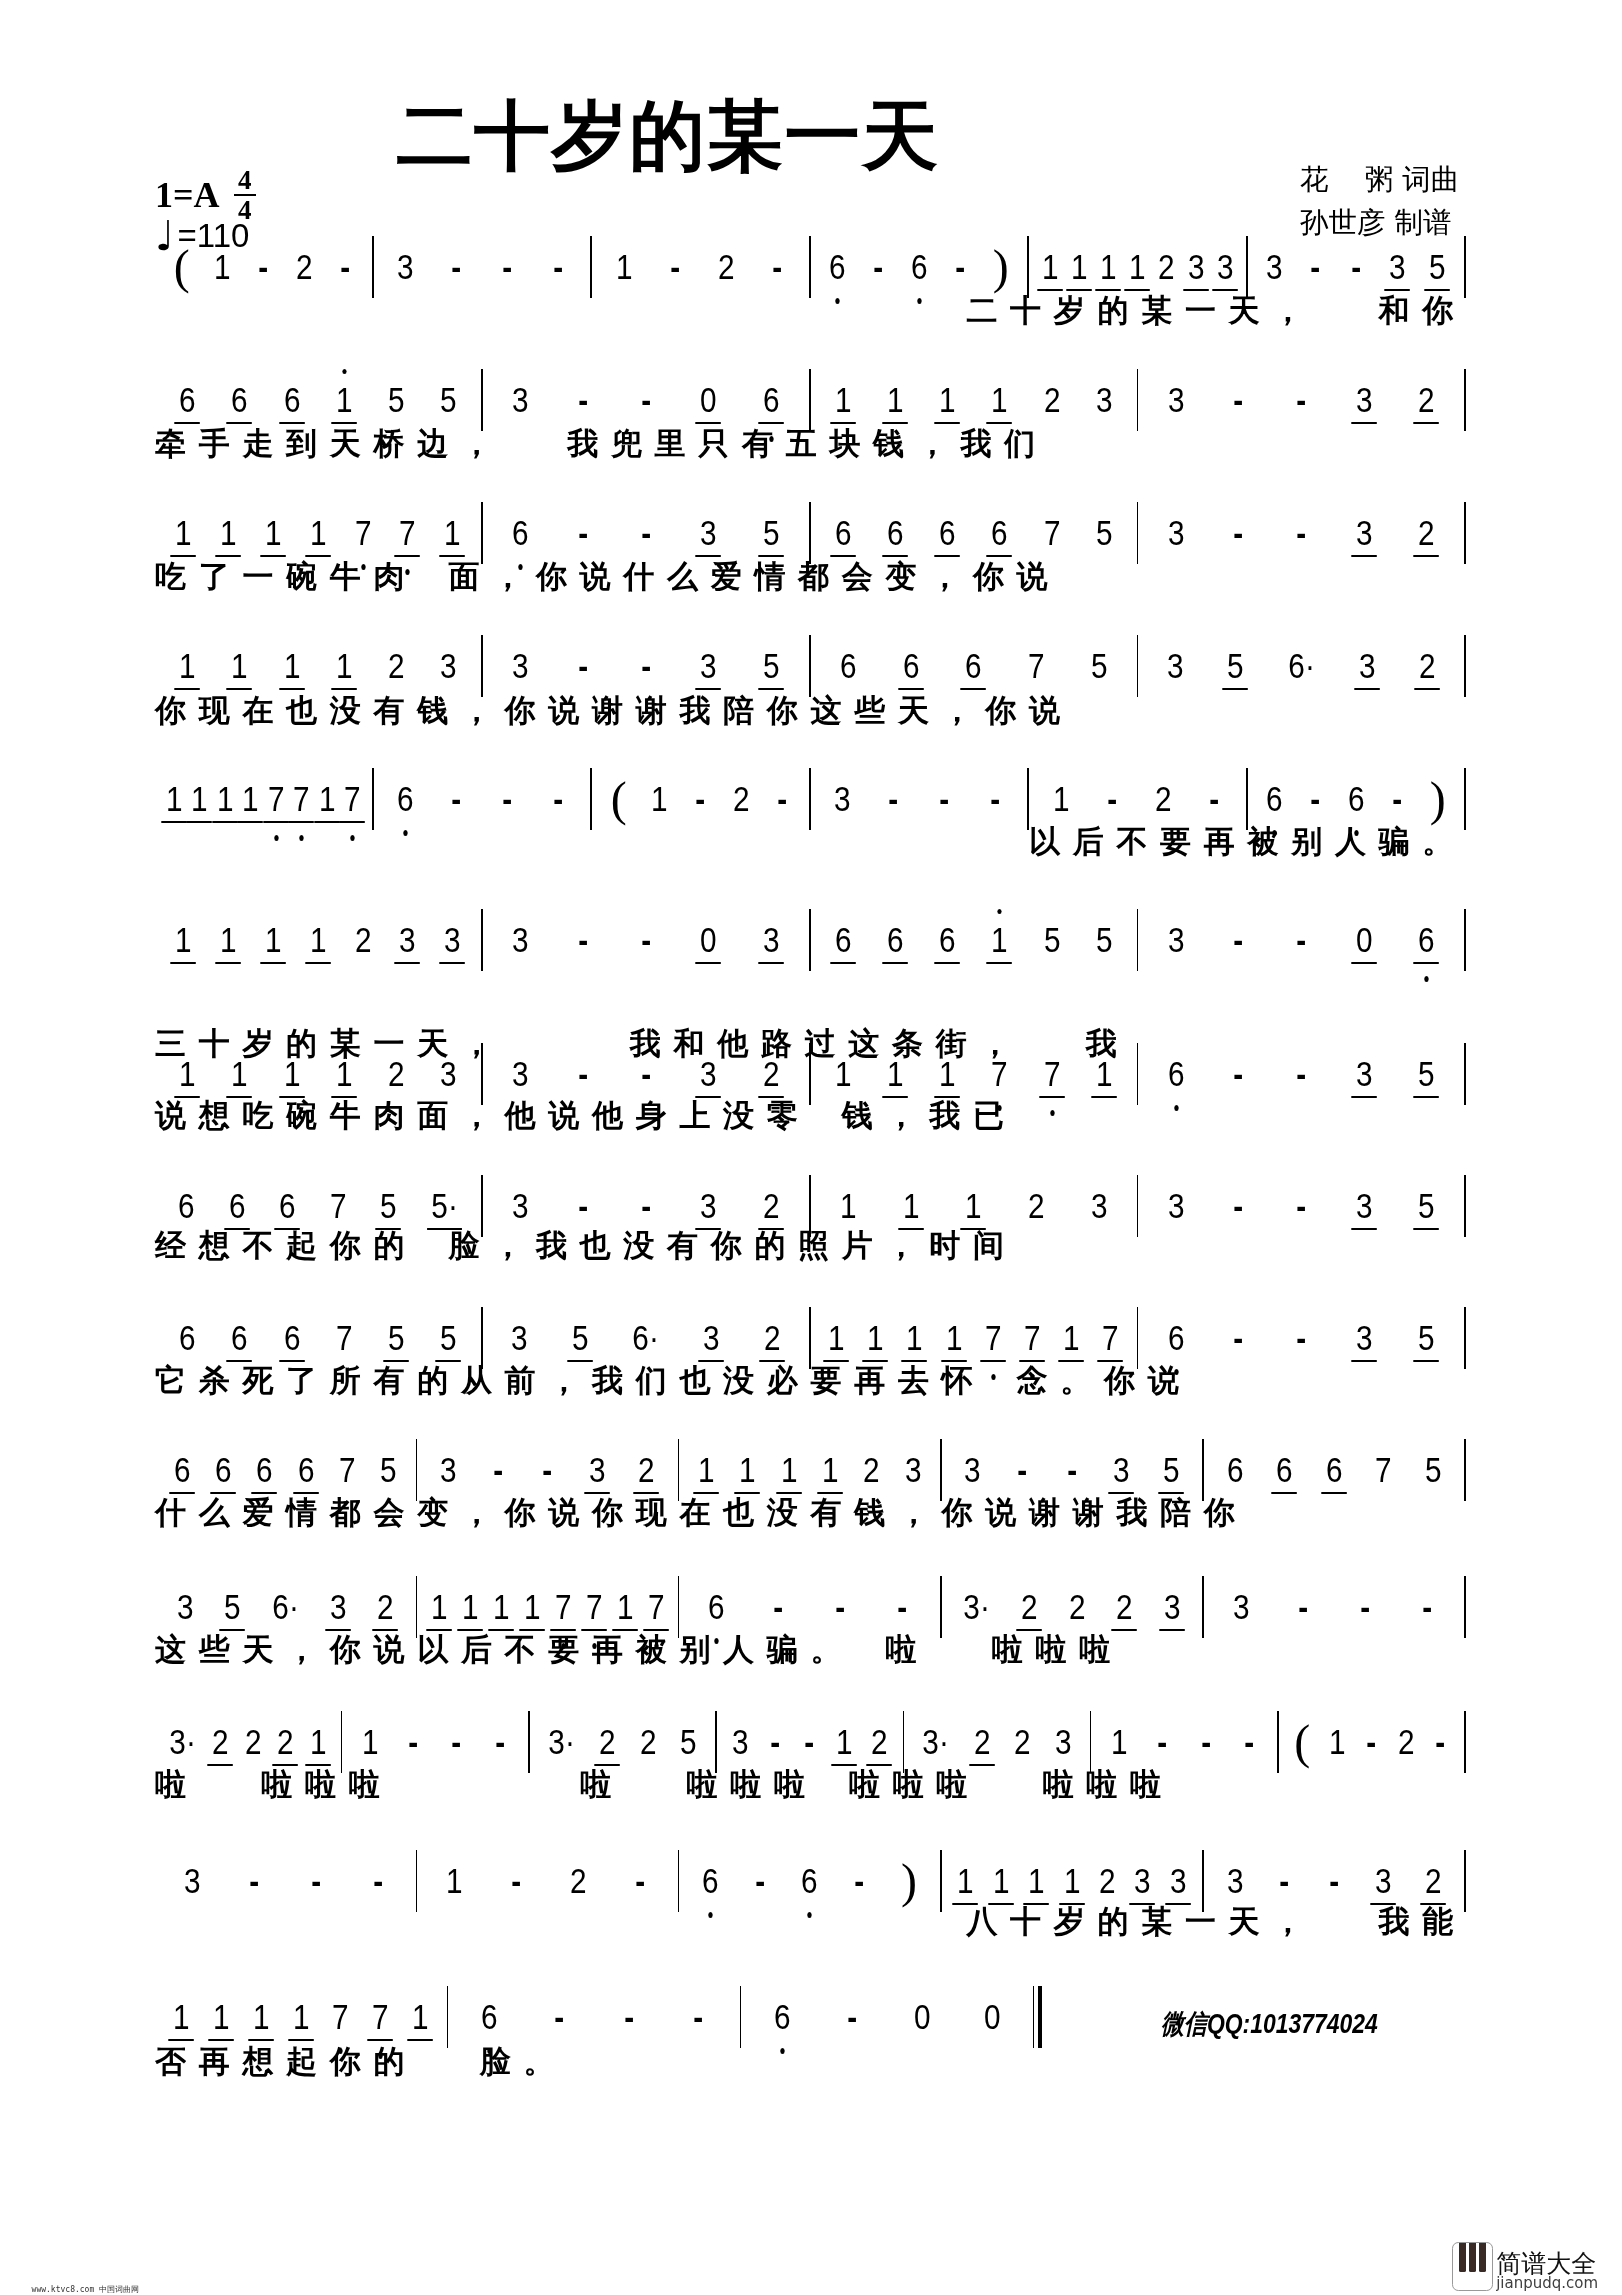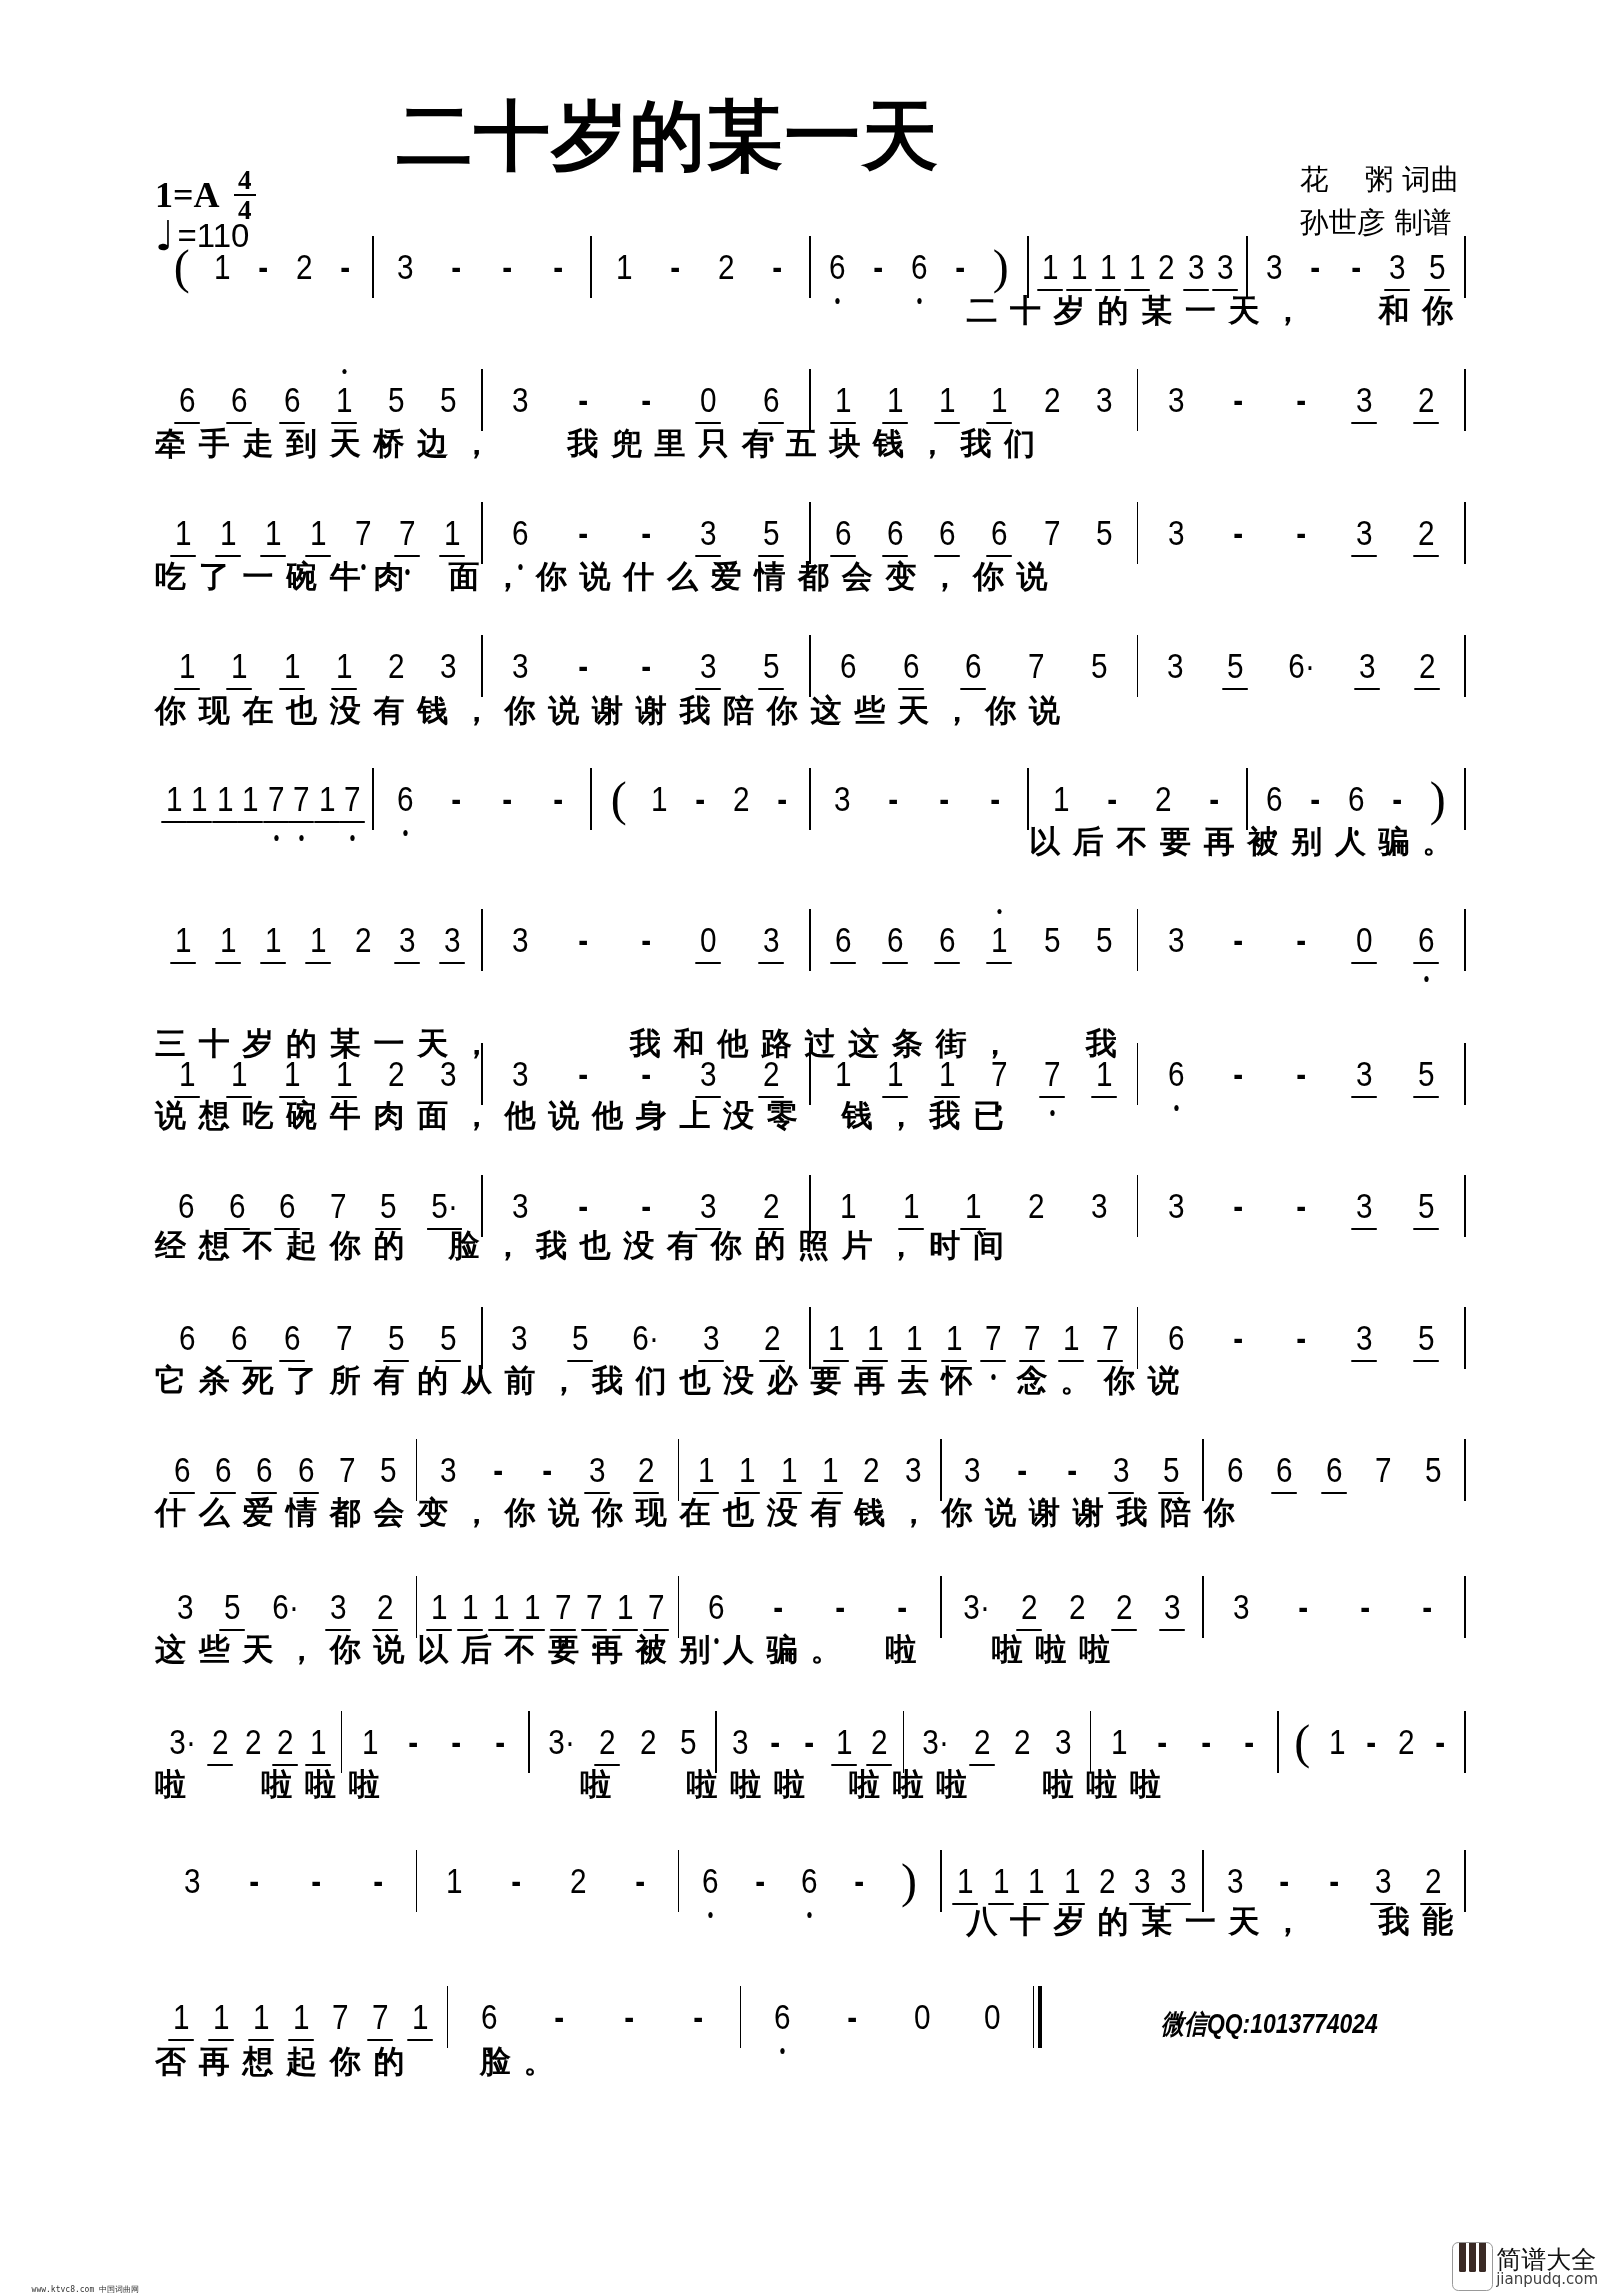--- a/index.html
+++ b/index.html
@@ -24,21 +24,21 @@
   .tok.lo::before { content:""; position:absolute; left:50%; bottom:-17.4px; width:5.5px; height:5.5px; margin-left:-2.8px; border-radius:50%; background:#000; }
   .tok.ul.lo::before { bottom:-22px; }
   .tok.hi::before { content:""; position:absolute; left:50%; top:-11px; width:5.5px; height:5.5px; margin-left:-2.8px; border-radius:50%; background:#000; }
   .tok.paren { font-family:"Liberation Serif", serif; font-size:48px; transform:none; }
 
   .lyric { position:absolute; left:155px; width:1311px; height:55px; font-family:Liberation Mono, monospace; font-size:31px; font-weight:bold; white-space:pre; letter-spacing:12.7px; line-height:55px; }
   .lyric.right { text-align:right; }
 
   .qq { position:absolute; left:1161px; top:2006px; font-family:"Liberation Sans", sans-serif; font-style:italic; font-size:27px; font-weight:bold; transform:scaleX(0.85); transform-origin:left; }
   .wm-left { position:absolute; left:1.6px; top:2284px; font-family:"DejaVu Sans Mono", monospace; font-size:8px; color:#333;margin-left:30px; }
-  .wm-right { position:absolute; left:1452px; top:2242px; display:flex; align-items:center; }
+  .wm-right { position:absolute; left:1452px; top:2242px; display:flex; align-items:flex-end; }
   .piano { width:41px; height:49px; border:1.6px solid #999; border-radius:6.3px; display:flex; justify-content:space-around; padding:0 4.8px; box-sizing:border-box; background:#fff; }
   .piano span { width:7.1px; height:28.5px; background:#3a2a25; border-radius:0 0 1.6px 1.6px; }
   .wm-text { margin-left:3.2px; line-height:1; }
   .wm-cn { font-family:"DejaVu Sans", sans-serif; font-size:25px; color:#111; }
   .wm-en { font-family:"DejaVu Sans", sans-serif; font-size:15px; color:#404040; }
 </style>
 </head>
 <body>
 
 <div class="title">二十岁的某一天</div>

